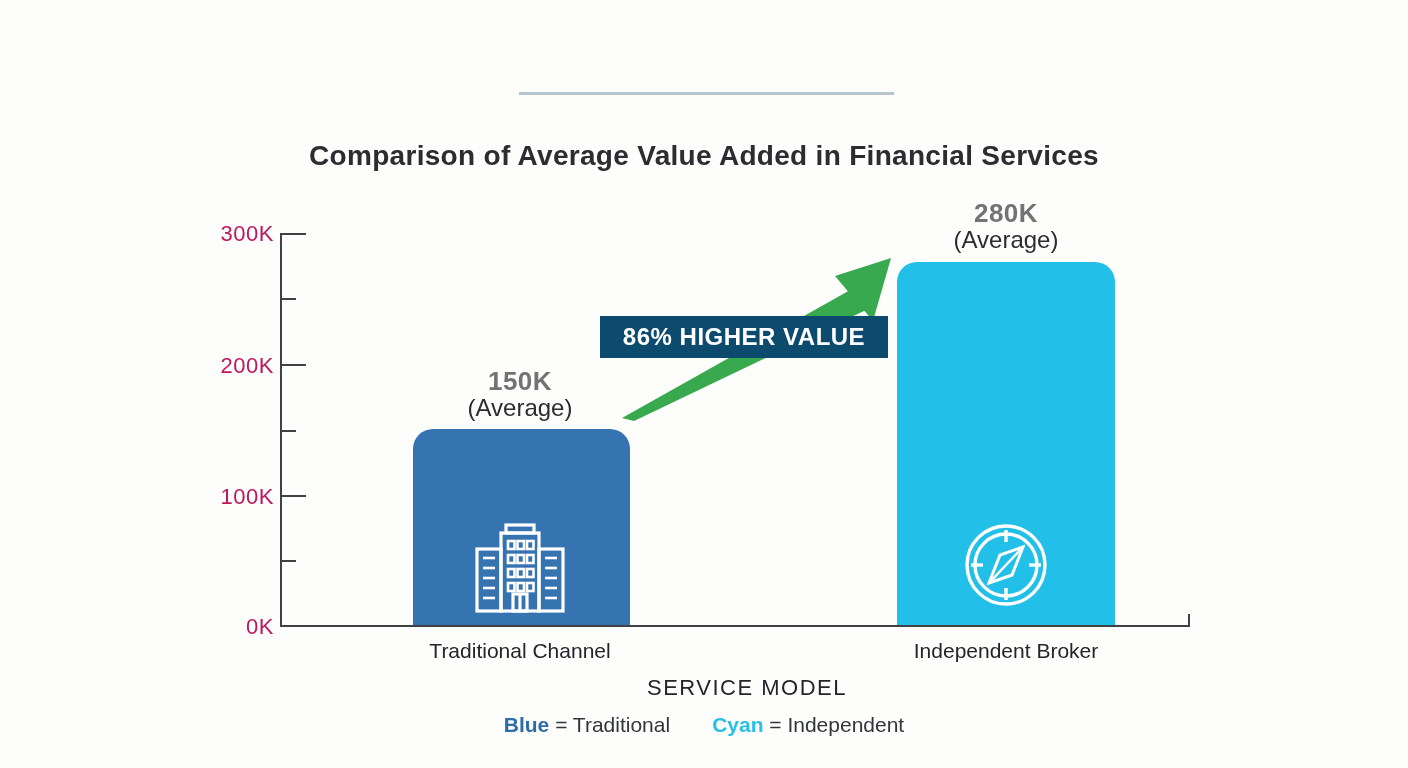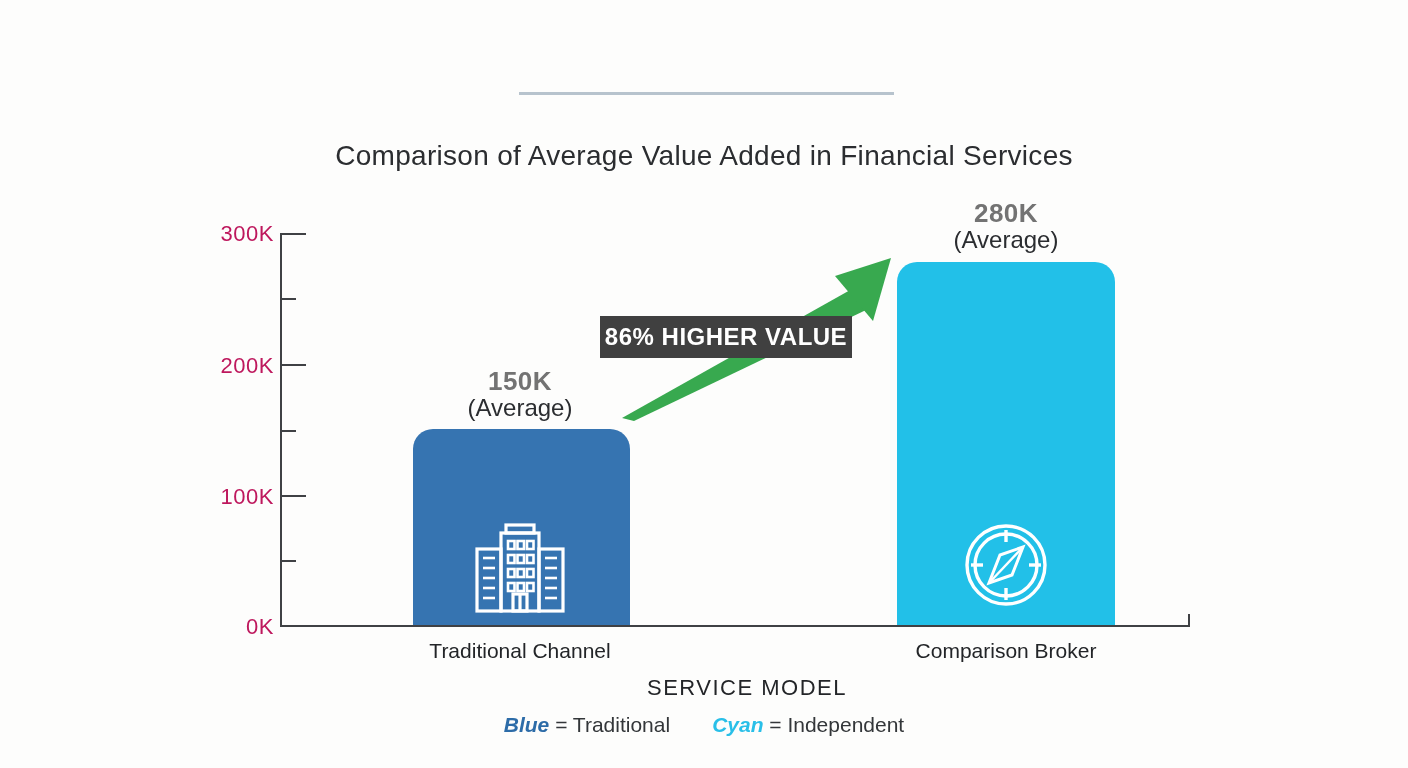--- a/index.html
+++ b/index.html
@@ -20,21 +20,21 @@
     font-size:37px;font-weight:bold;letter-spacing:1.5px;
     color:#4e7294;
   }
   .title-underline{
     position:absolute;left:519px;top:92px;
     width:375px;height:3px;background:#b7c3cd;
   }
   .chart-title{
     position:absolute;left:0;top:140px;width:100%;
     text-align:center;
-    font-size:28px;font-weight:400;letter-spacing:0.3px;
+    font-size:28px;font-weight:700;letter-spacing:0.3px;
     color:#2b2d30;
   }
   
   .y-axis{
     position:absolute;left:280px;top:233px;
     width:2px;height:394px;background:#3f4144;
   }
   .x-axis{
     position:absolute;left:280px;top:625px;
     width:910px;height:2px;background:#3f4144;
@@ -73,22 +73,22 @@
   .sub-traditional{left:390px;top:394px;}
   .val-independent{left:876px;top:198px;}
   .sub-independent{left:876px;top:226px;}
   .bar-icon{position:absolute;}
   .icon-building{left:468px;top:518px;}
   .icon-compass{left:963px;top:522px;}
   
   .growth-arrow{position:absolute;left:598px;top:248px;}
   .badge{
     position:absolute;left:600px;top:316px;
-    width:252px;height:42px;
-    background:#404040;
+    width:288px;height:42px;
+    background:#0c4a6e;
     display:flex;align-items:center;justify-content:center;
     color:#ffffff;font-size:24px;font-weight:bold;letter-spacing:0.5px;
     white-space:nowrap;
   }
   
   .cat-label{
     position:absolute;width:300px;text-align:center;
     font-size:21px;color:#232528;
   }
   .cat-traditional{left:370px;top:639px;}
@@ -98,21 +98,21 @@
     text-align:center;
     font-size:22px;color:#232528;letter-spacing:1.5px;
   }
   
   .legend{
     position:absolute;left:0;top:713px;width:100%;
     display:flex;justify-content:center;gap:42px;
     font-size:21px;color:#333639;
   }
   .legend-item{white-space:nowrap;}
-  .legend-term{font-weight:bold;font-style:italic;}
+  .legend-term{font-weight:bold;}
   .term-blue{color:#2d6ca8;}
   .term-cyan{color:#29bfe8;}
 </style>
 </head>
 <body>
 
 <div class="stage">
 
   <div class="title-underline"></div>
   <div class="chart-title">Comparison of Average Value Added in Financial Services</div>
@@ -204,21 +204,21 @@
 
       <polygon points="24,170 254,41 268,62 36,173"></polygon>
 
       <polygon points="293,10 237,28 275,73"></polygon>
     </svg>
   </div>
 
   <div class="badge">86% HIGHER VALUE</div>
 
   <div class="cat-label cat-traditional">Traditional Channel</div>
-  <div class="cat-label cat-independent">Comparison Broker</div>
+  <div class="cat-label cat-independent">Independent Broker</div>
 
   <div class="x-title">SERVICE MODEL</div>
 
   <div class="legend">
     <span class="legend-item"><span class="legend-term term-blue">Blue</span> <span>= Traditional</span></span>
     <span class="legend-item"><span class="legend-term term-cyan">Cyan</span> <span>= Independent</span></span>
   </div>
 
 </div>
 

